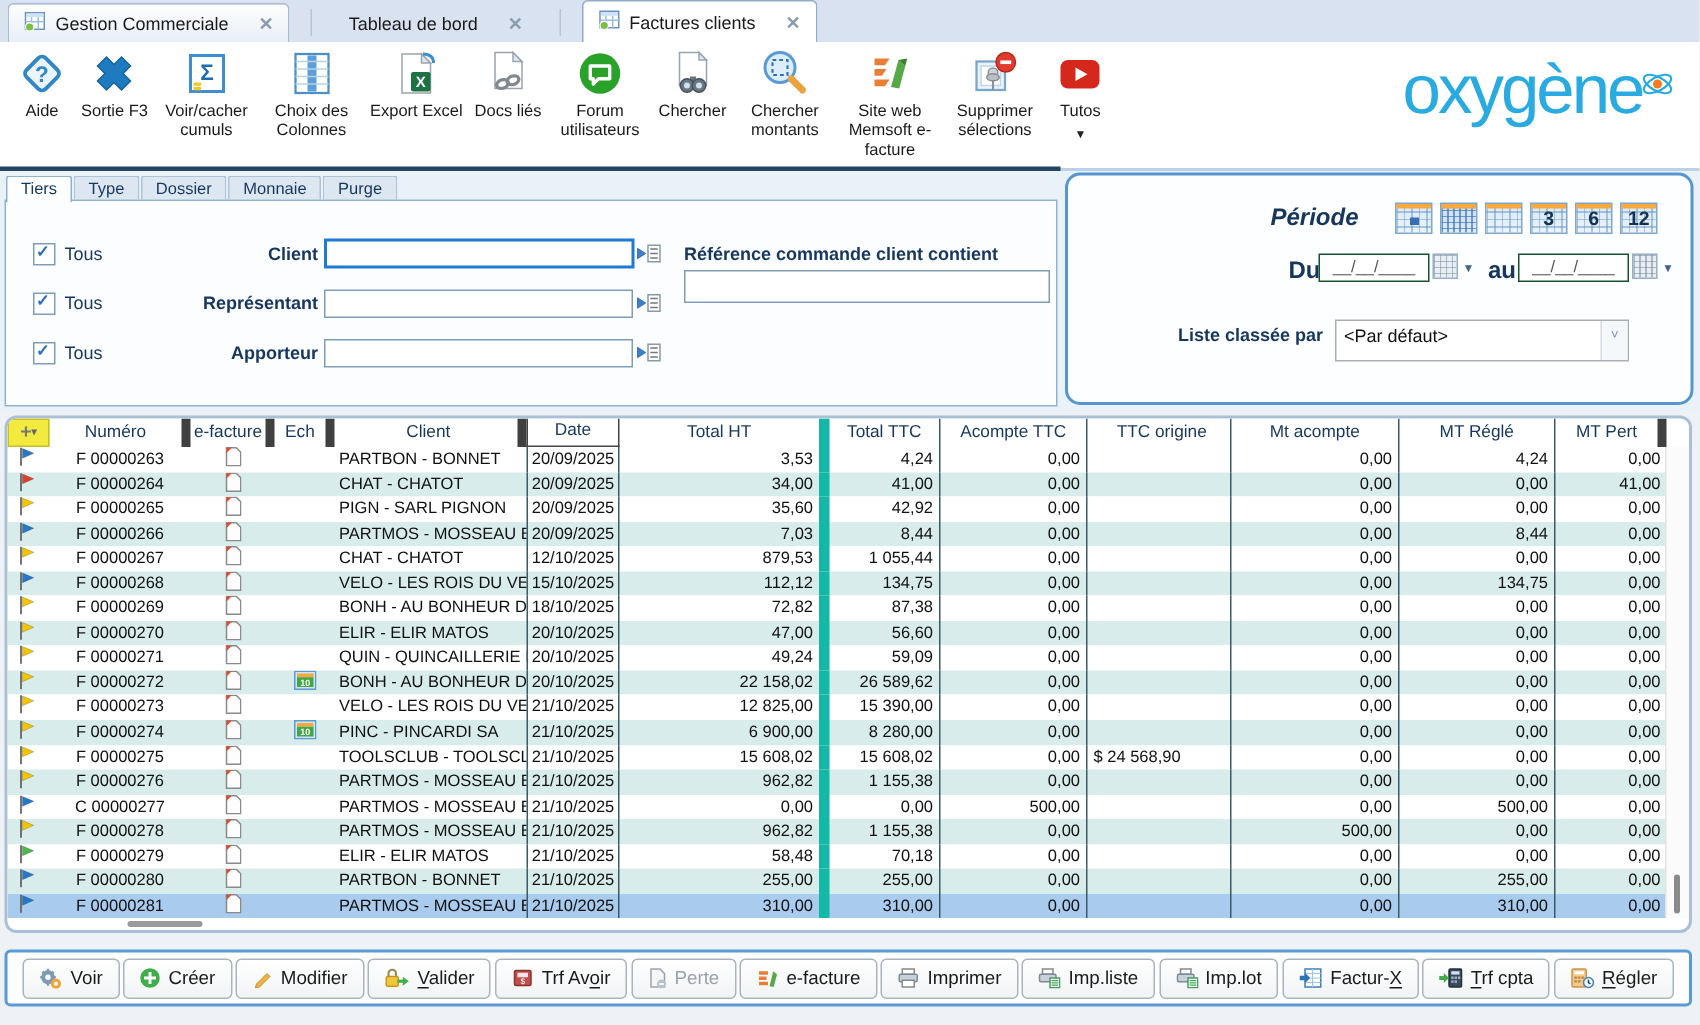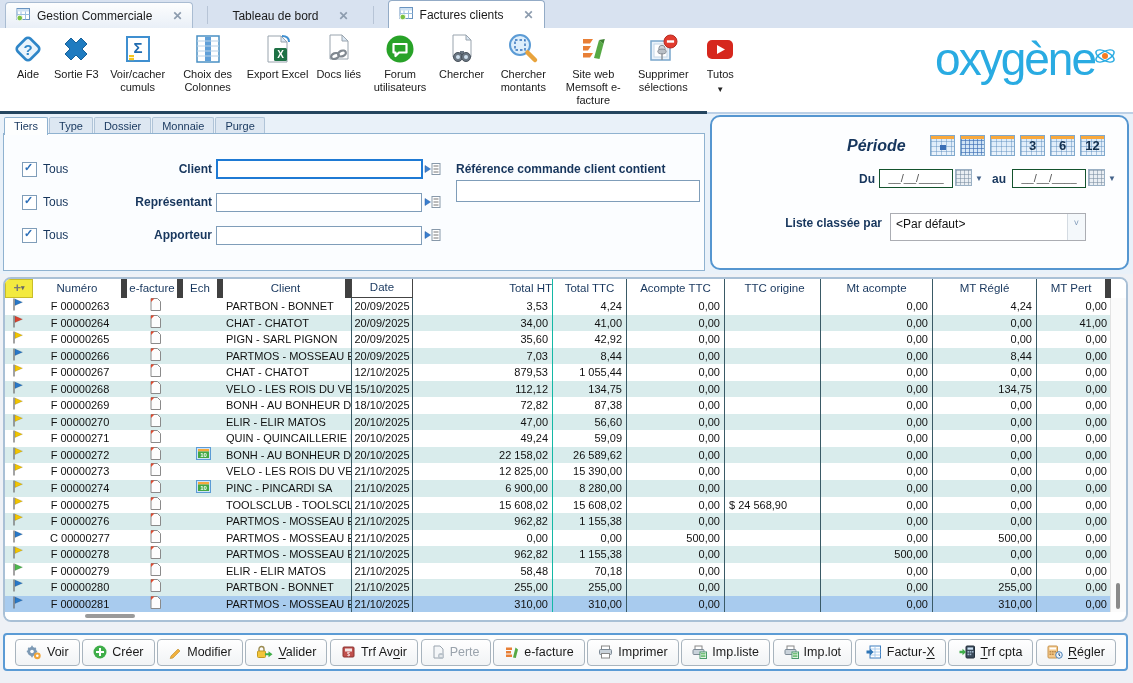--- a/index.html
+++ b/index.html
@@ -48,21 +48,21 @@
         background-image:repeating-linear-gradient(to right,rgba(90,140,190,.45) 0 1px,transparent 1px 5px),
                          repeating-linear-gradient(to bottom,rgba(90,140,190,.45) 0 1px,transparent 1px 5px),
                          linear-gradient(#d9e9f8,#eaf3fb);}
   .calq:before{content:"";position:absolute;top:0;left:0;right:0;height:3px;background:#f9a93d;}
   .calq.sel-day:after{content:"";position:absolute;left:9px;top:9px;width:6px;height:5px;background:#3b6fb5;}
   .calq.dense{background-image:repeating-linear-gradient(to right,rgba(60,110,180,.65) 0 1px,transparent 1px 4px),
                          repeating-linear-gradient(to bottom,rgba(60,110,180,.65) 0 1px,transparent 1px 4px),
                          linear-gradient(#c6ddf2,#dcecf9);}
   .calq.num{display:flex;align-items:center;justify-content:center;font-size:13px;font-weight:bold;color:#14314f;}
   #durow{position:absolute;left:0;top:52px;width:100%;height:20px;}
-  .dlabel{position:absolute;font-size:12px;font-weight:bold;color:#17365d;top:3px;}
+  .dlabel{position:absolute;font-size:16px;font-weight:bold;color:#17365d;top:3px;}
   .dateinput{position:absolute;top:0;width:72px;height:17px;border:1px solid #14532d;background:#fff;color:#555;font-size:11px;text-align:center;line-height:17px;cursor:text;}
   .calbtn2{position:absolute;top:0;width:17px;height:17px;border:1px solid #9ab0c4;background:#e9eef3;box-sizing:border-box;cursor:pointer;
         background-image:repeating-linear-gradient(to right,rgba(120,140,160,.55) 0 1px,transparent 1px 4px),
                          repeating-linear-gradient(to bottom,rgba(120,140,160,.55) 0 1px,transparent 1px 4px);}
   .dcaret{position:absolute;top:5px;font-size:8px;color:#44638a;cursor:pointer;}
   #listerow{position:absolute;left:0;top:96px;width:100%;height:20px;}
   #listelabel{position:absolute;left:0;width:170px;text-align:right;font-size:12px;font-weight:bold;color:#17365d;top:3px;}
   #listesel{position:absolute;left:178px;top:0;width:196px;height:28px;border:1px solid #abadb3;background:#fff;font-size:12px;color:#111;line-height:20px;padding-left:5px;box-sizing:border-box;cursor:pointer;}
   #listesel .chev{position:absolute;right:0;top:0;width:17px;height:100%;background:#f4f8fb;border-left:1px solid #d4dbe2;color:#7a95b5;font-size:9px;text-align:center;line-height:19px;}
   
@@ -76,21 +76,21 @@
   .tr.alt{background:#d9ecec;}
   .tr.sel{background:#a8cbee;}
   .td{font-size:11px;color:#111;line-height:16.5px;box-sizing:border-box;overflow:hidden;white-space:nowrap;}
   .num-r{text-align:right;padding-right:4px;}
   .c-flag{width:28px;padding-left:7px;}
   .c-num{width:94px;text-align:center;}
   .c-efac{width:56px;text-align:center;}
   .c-ech{width:40px;text-align:center;}
   .c-client{width:128px;padding-left:3px;}
   .c-date{width:62px;text-align:center;border-left:1px solid #3a5a66;border-right:1px solid #3a5a66;}
-  .c-ht{width:140px;border-right:1px solid #14b8a6;text-align:right;}
+  .c-ht{width:140px;border-right:7px solid #14b8a6;}
   .c-ttc{width:74px;border-right:1px solid #3a5a66;}
   .c-act{width:98px;border-right:1px solid #3a5a66;}
   .c-orig{width:96px;padding-left:4px;border-right:1px solid #3a5a66;}
   .c-mtac{width:112px;border-right:1px solid #3a5a66;}
   .c-mtre{width:104px;border-right:1px solid #3a5a66;}
   .c-mtpe{width:74px;}
   .hc.c-flag{background:#f3ea3f;border:1px solid #c9bd2a;color:#777;font-weight:bold;line-height:16px;padding-left:0;text-align:center;font-size:13px;}
   .hc.c-flag .mini{font-size:7px;vertical-align:2px;color:#666;}
   #vscroll{position:absolute;right:0;top:19px;bottom:8px;width:15px;background:#fbfbfb;border-left:1px solid #e3e3e3;}
   #vthumb{position:absolute;left:5px;bottom:3px;width:4px;height:26px;background:#8a8a8a;border-radius:2px;cursor:pointer;}

